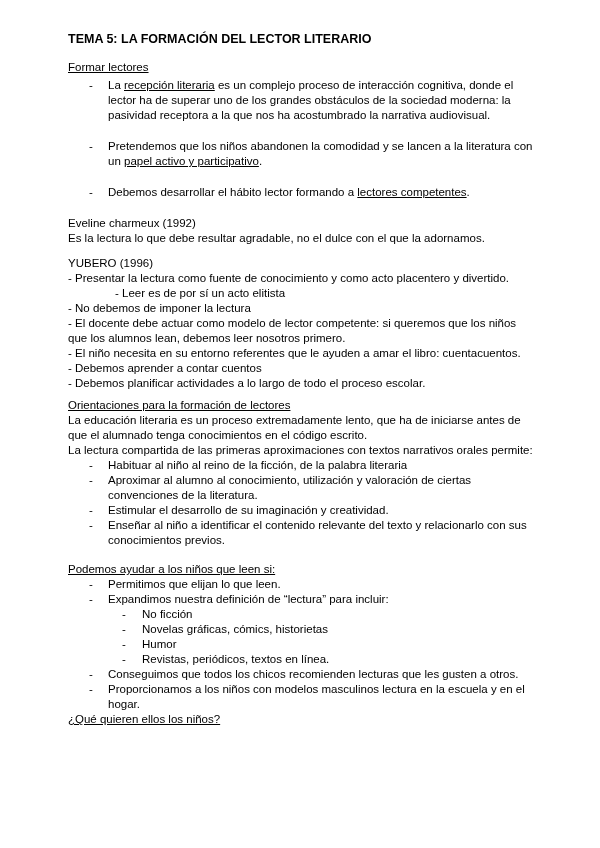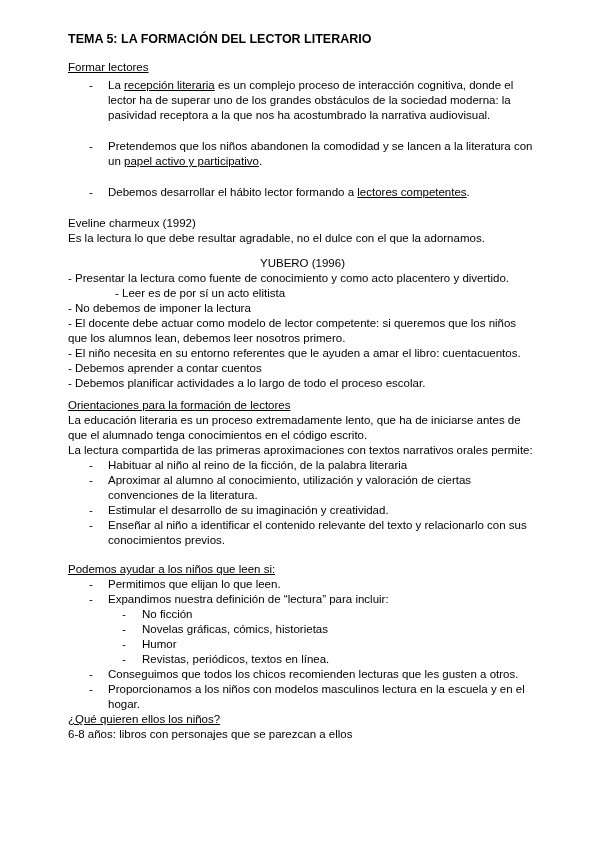--- a/index.html
+++ b/index.html
@@ -41,21 +41,21 @@
   .u  { text-decoration: underline; text-align: right; }
   .li { display: flex; }
   .li .dash { flex: none; }
   .l1 { padding-left: 21px; }
   .l1 .dash { width: 19px; }
   .l2 { padding-left: 54px; }
   .l2 .dash { width: 20px; }
   .indent1 { padding-left: 47px; }
   .mt3  { margin-top: 3px; }
   .mt7  { margin-top: 7px; text-decoration: underline; }
-  .mt10 { margin-top: 10px; text-align: center; }
+  .mt10 { margin-top: 10px; }
   .mt13 { margin-top: 13px; }
   .mt14 { margin-top: 14px; }
   .mt16 { margin-top: 16px; }
 </style>
 </head>
 <body>
 
 <div class="page">
   <div class="content">
 
@@ -140,16 +140,15 @@
     <div class="li l1">
       <span class="dash">-</span>
       <span class="txt">Conseguimos que todos los chicos recomienden lecturas que les gusten a otros.</span>
     </div>
     <div class="li l1">
       <span class="dash">-</span>
       <span class="txt">Proporcionamos a los niños con modelos masculinos lectura en la escuela y en el hogar.</span>
     </div>
 
     <p class="hd">¿Qué quieren ellos los niños?</p>
-    <p>6-8 años: libros con personajes que se parezcan a ellos</p>
 
   </div>
 </div>
 
 </body></html>

